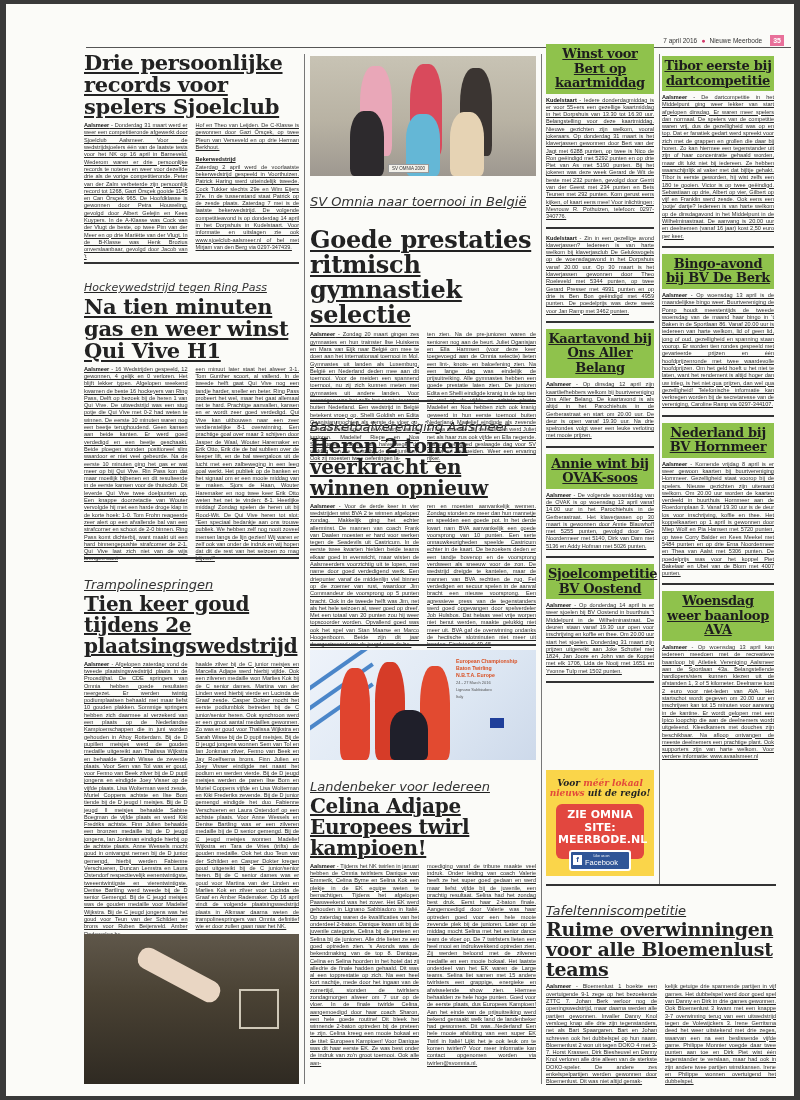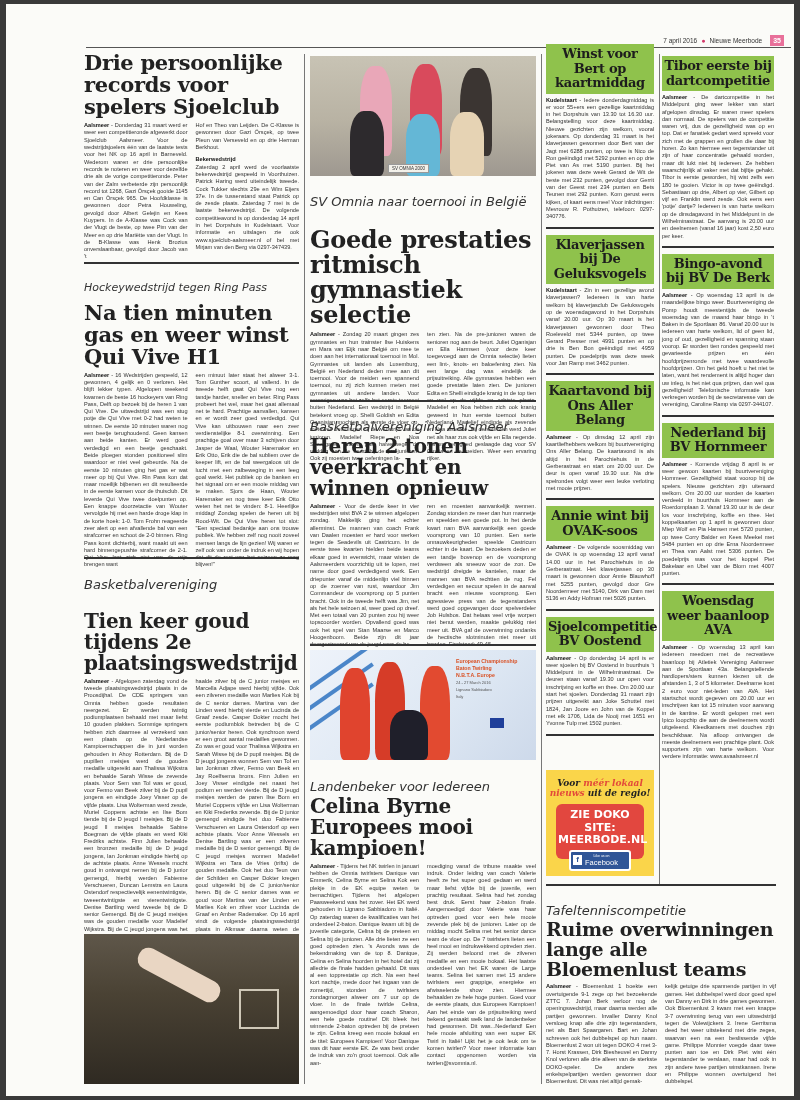--- a/index.html
+++ b/index.html
@@ -21,21 +21,21 @@
   .masthead-info {
     position: absolute; right: 10px; top: 30px; height: 12px;
     display: flex; align-items: center; gap: 4px;
     font-size: 6.5px; color: #333;
   }
   .masthead-info .dot { color: #d33a6a; font-size: 7px; }
   .page-num {
     background: #e8709a; color: #fff; font-size: 7px; font-weight: bold;
     padding: 2px 3px; margin-left: 4px;
   }
-  .article { position: absolute; }
+  .article { position: absolute; text-decoration: underline; }
   .kicker {
     font-family: "DejaVu Sans", sans-serif; font-style: italic; font-weight: 300;
     color: #333; line-height: 1.05; margin-top: 16px;
   }
   .headline {
     font-family: "DejaVu Serif", serif; font-weight: bold; color: #222;
     line-height: 1.05; letter-spacing: -0.3px;
   }
   .body-cols {
     display: flex; gap: 8px; font-size: 5.6px; line-height: 7.3px; color: #333;
@@ -120,35 +120,35 @@
         <div class="subhead">Bekerwedstrijd</div>
         <p>Zaterdag 2 april werd de voorlaatste bekerwedstrijd gespeeld in Voorthuizen. Patrick Haring werd uiteindelijk tweede. Cock Tukker slechts 29e en Wim Eijers 37e. In de tussenstand staat Patrick op de zesde plaats. Zaterdag 7 mei is de laatste bekerwedstrijd. De volgende competitieavond is op donderdag 14 april in het Dorpshuis in Kudelstaart. Voor informatie en uitslagen zie ook www.sjoelclub-aalsmeer.nl of bel met Mirjam van den Berg via 0297-347439.</p>
       </div>
     </div>
   </div>
   <div class="rule" style="left:78px; top:258px; width:215px;"></div>
   <div class="vrule" style="left:298px; top:50px; height:1030px;"></div>
 
   <div class="article" style="left:78px; top:262px; width:215px;">
     <div class="kicker" style="font-size:11px;">Hockeywedstrijd tegen Ring Pass</div>
-    <div class="headline" style="font-size:21px; margin-top:8px;">Na tien minuten gas en weer winst Qui Vive H1</div>
+    <div class="headline" style="font-size:21px; margin-top:2px;">Na tien minuten gas en weer winst Qui Vive H1</div>
     <div class="body-cols" style="margin-top:4px;">
       <div class="col">
         <p><span class="lead">Aalsmeer</span><span> - 16 Wedstrijden gespeeld, 12 gewonnen, 4 gelijk en 0 verloren. Het blijft lekker typen. Afgelopen weekend kwamen de beste 16 hockeyers van Ring Pass, Delft op bezoek bij de heren 1 van Qui Vive. De uitwedstrijd was een stug potje die Qui Vive met 0-2 had weten te winnen. De eerste 10 minuten waren nog een beetje terughoudend. Geen kansen aan beide kanten. Er werd goed verdedigd en een beetje geschaakt. Beide ploegen stonden positioneel slim waardoor er niet veel gebeurde. Na de eerste 10 minuten ging het gas er wat meer op bij Qui Vive. Rin Pass kon dat maar moeilijk bijbenen en dit resulteerde in de eerste kansen voor de thuisclub. Dit leverde Qui Vive twee doelpunten op. Een knappe doorzetactie van Wouter vervolgde hij met een harde droge klap in de korte hoek: 1-0. Tom Frohn reageerde zeer alert op een afvallende bal van een strafcorner en schoot de 2-0 binnen. Ring Pass komt dichterbij, want maakt uit een hard binnengepushte strafcorner de 2-1. Qui Vive laat zich niet van de wijs brengen want</span></p>
       </div>
       <div class="col">
         <p>een minuut later staat het alweer 3-1. Tom Gunther scoort, al vallend. In de tweede helft gaat Qui Vive nog een tandje harder, sneller en beter. Ring Pass probeert het wel, maar het gaat allemaal net te hard. Prachtige aanvallen, kansen en er wordt zeer goed verdedigd. Qui Vive kan uitbouwen naar een zeer verdienstelijke 8-1 overwinning. Een prachtige goal over maar 3 schijven door Jasper de Waal, Wouter Haremaker en Erik Otto, Erik die de bal subliem over de keeper lift, en de bal weergaloos uit de lucht met een zalbeweging in een leeg goal werkt. Het publiek op de banken en het signaal om er een mooie middag van te maken. Sjors de Haan, Wouter Haremaker en nog twee keer Erik Otto weten het net te vinden: 8-1. Heerlijke middag! Zondag spelen de heren uit bij Rood-Wit. De Qui Vive heren tot slot: "Een speciaal bedankje aan ons trouwe publiek. We hebben zelf nog nooit zoveel mensen langs de lijn gezien! Wij waren er zelf ook van onder de indruk en wij hopen dat dit de rest van het seizoen zo mag blijven!"</p>
       </div>
     </div>
   </div>
   <div class="rule" style="left:78px; top:553px; width:215px;"></div>
 
   <div class="article" style="left:78px; top:558px; width:215px;">
-    <div class="kicker" style="font-size:13px;">Basketbalvereniging</div>
-    <div class="headline" style="font-size:20px; margin-top:19px;">Tien keer goud tijdens 2e plaatsingswedstrijd</div>
+    <div class="kicker" style="font-size:13px;">Trampolinespringen</div>
+    <div class="headline" style="font-size:20px; margin-top:2px;">Tien keer goud tijdens 2e plaatsingswedstrijd</div>
     <div class="body-cols" style="margin-top:4px;">
       <div class="col">
         <p><span class="lead">Aalsmeer</span><span> - Afgelopen zaterdag vond de tweede plaatsingswedstrijd plaats in de Proosdijhal. De CDE springers van Omnia hebben goede resultaten neergezet. Er werden twintig podiumplaatsen behaald met maar liefst 10 gouden plakken. Sommige springers hebben zich daarmee al verzekerd van een plaats op de Nederlandse Kampioenschappen die in juni worden gehouden in Ahoy Rotterdam. Bij de D pupillen meisjes werd de gouden medaille uitgereikt aan Thalissa Wijkstra en behaalde Sarah Wisse de zevende plaats. Voor Sem van Tol was er goud, voor Fenno van Beek zilver bij de D pupil jongens en eindigde Joey Visser op de vijfde plaats. Lisa Wolterman werd zesde, Muriel Coppens achtste en Ilse Bom tiende bij de D jeugd I meisjes. Bij de D jeugd II meisjes behaalde Sabine Boegman de vijfde plaats en werd Kiki Fredriks achtste. Finn Julien behaalde een bronzen medaille bij de D jeugd jongens, Ian Jonkman eindigde hierbij op de achtste plaats. Anne Wessels mocht goud in ontvangst nemen bij de D junior gemengd, hierbij werden Fabienne Verschueren, Duncan Lemstra en Laura Ostendorf respectievelijk eenentwintigste, tweeentwintigste en vierentwintigste. Denise Bartling werd tweede bij de D senior Gemengd. Bij de C jeugd meisjes was de gouden medaille voor Madelief Wijkstra. Bij de C jeugd jongens was het goud voor Teun van der Schilden en brons voor Ruben Beijenveld. Amber Rademaker be-</span></p>
       </div>
       <div class="col">
         <p>haalde zilver bij de C junior meisjes en Marcella Adjape werd hierbij vijfde. Ook een zilveren medaille won Marlies Kok bij de C senior dames. Martina van der Linden werd hierbij vierde en Lucinda de Graaf zesde. Casper Dokter mocht het eerste podiumblok betreden bij de C junior/senior heren. Ook synchroon werd er een groot aantal medailles gewonnen. Zo was er goud voor Thalissa Wijkstra en Sarah Wisse bij de D pupil meisjes. Bij de D jeugd jongens wonnen Sem van Tol en Ian Jonkman zilver, Fenno van Beek en Jay Roelfsema brons. Finn Julien en Joey Visser eindigde net naast het podium en werden vierde. Bij de D jeugd meisjes werden de paren Ilse Bom en Muriel Coppens vijfde en Lisa Wolterman en Kiki Frederiks zevende. Bij de D junior gemengd eindigde het duo Fabienne Verschueren en Laura Ostendorf op een achtste plaats. Voor Anne Wessels en Denise Bartling was er een zilveren medaille bij de D senior gemengd. Bij de C jeugd meisjes wonnen Madelief Wijkstra en Tara de Vries (trifts) de gouden medaille. Ook het duo Teun van der Schilden en Casper Dokter kregen goud uitgereikt bij de C junior/senior heren. Bij de C senior dames was er goud voor Martina van der Linden en Marlies Kok en zilver voor Lucinda de Graaf en Amber Rademaker. Op 16 april vindt de volgende plaatsingswedstrijd plaats in Alkmaar daarna weten de trampolinespringers van Omnia definitief wie er door zullen gaan naar het NK.</p>
       </div>
     </div>
   </div>
   <div class="photo photo-trampoline" style="left:78px; top:930px; width:215px; height:150px;">
@@ -206,41 +206,40 @@
       <div>Baton Twirling</div>
       <div>N.B.T.A. Europe</div>
       <div style="color:#555; font-weight:normal; font-size:4px;">24 - 27 March 2016</div>
       <div style="color:#555; font-weight:normal; font-size:4px;">Lignano Sabbiadoro</div>
       <div style="color:#555; font-weight:normal; font-size:4px;">Italy</div>
     </div>
     <div style="position:absolute; left:180px; top:68px; width:14px; height:10px; background:#1f3f9a;"></div>
   </div>
   <div class="article" style="left:304px; top:760px; width:226px;">
     <div class="kicker" style="font-size:13px;">Landenbeker voor Iedereen</div>
-    <div class="headline" style="font-size:20px; margin-top:2px;">Celina Byrne Europees mooi kampioen!</div>
+    <div class="headline" style="font-size:20px; margin-top:2px;">Celina Adjape Europees twirl kampioen!</div>
     <div class="body-cols" style="margin-top:4px;">
       <div class="col">
         <p><span class="lead">Aalsmeer</span><span> - Tijdens het NK twirlen in januari hebben de Omnia twirlsters Danique van Emmerik, Celina Byrne en Selina Kok een plekje in de EK equipe weten te bemachtigen. Tijdens het afgelopen Paasweekend was het zover. Het EK werd gehouden in Lignano Sabbiadoro in Italië. Op zaterdag waren de kwalificaties van het onderdeel 2-baton. Danique kwam uit bij de juvenile categorie, Celina bij de preteen en Selina bij de junioren. Alle drie lieten ze een goed optreden zien. 's Avonds was de bekendmaking van de top 8. Danique, Celina en Selina hoorden in het hotel dat zij alledrie de finale hadden gehaald. Dit was al een topprestatie op zich. Na een heel kort nachtje, mede door het ingaan van de zomertijd, stonden de twirlsters zondagmorgen alweer om 7 uur op de vloer. In de finale twirlde Celina, aangemoedigd door haar coach Sharon, een hele goede routine! Dit bleek het winnende 2-baton optreden bij de preteen te zijn. Celina kreeg een mooie bokaal en de titel: Europees Kampioen! Voor Danique was dit haar eerste EK. Ze was best onder de indruk van zo'n groot toernooi. Ook alle aan-</span></p>
       </div>
       <div class="col">
         <p>moediging vanaf de tribune maakte veel indruk. Onder leiding van coach Valerie heeft ze het super goed gedaan en werd maar liefst vijfde bij de juvenile, een prachtig resultaat. Selina had het zondag best druk. Eerst haar 2-baton finale. Aangemoedigd door Valerie was haar optreden goed voor een hele mooie zevende plek bij de junioren. Later op de middag mocht Selina met het senior dance team de vloer op. De 7 twirlsters lieten een heel mooi en indrukwekkend optreden zien. Zij werden beloond met de zilveren medaille en een mooie bokaal. Het laatste onderdeel van het EK waren de Large teams. Selina liet samen met 15 andere twirlsters een grappige, energieke en afwisselende show zien. Hiermee behaalden ze hele hoge punten. Goed voor de eerste plaats, dus Europees Kampioen! Aan het einde van de prijsuitreiking werd bekend gemaakt welk land de landenbeker had gewonnen. Dit was...Nederland! Een hele mooie afsluiting van een super EK Twirl in Italië! Lijkt het je ook leuk om te komen twirlen? Voor meer informatie kan contact opgenomen worden via twirlen@svomnia.nl.</p>
       </div>
     </div>
   </div>
 
   <div class="vrule" style="left:535px; top:50px; height:1030px;"></div>
 
   <div class="article" style="left:540px; top:40px; width:108px;">
     <div>
       <div class="green-head">Winst voor Bert op kaartmiddag</div>
       <div class="small-body"><span class="lead">Kudelstaart</span><span> - Iedere donderdagmiddag is er voor 55+ers een gezellige kaartmiddag in het Dorpshuis van 13.30 tot 16.30 uur. Belangstelling voor deze kaartmiddag. Nieuwe gezichten zijn welkom, vooral jokeraars. Op donderdag 31 maart is het klaverjassen gewonnen door Bert van der Jagt met 6288 punten, op twee is Nico de Ron geëindigd met 5292 punten en op drie Piet van As met 5190 punten. Bij het jokeren was deze week Gerard de Wit de beste met 232 punten, gevolgd door Gerrit van der Geest met 234 punten en Bets Teunen met 292 punten. Kom gerust eens kijken, of kaart eens mee! Voor inlichtingen: Mevrouw R. Pothuizen, telefoon: 0297-340776.</span></div>
     </div>
     <div class="sep"></div>
     <div>
-      <div class="green-head">Klaverjassen bij De Geluksvogels</div>
       <div class="small-body"><span class="lead">Kudelstaart</span><span> - Zin in een gezellige avond klaverjassen? Iedereen is van harte welkom bij klaverjasclub De Geluksvogels op de woensdagavond in het Dorpshuis vanaf 20.00 uur. Op 30 maart is het klaverjassen gewonnen door Theo Roeleveld met 5344 punten, op twee Gerard Presser met 4991 punten en op drie is Ben Bon geëindigd met 4959 punten. De poedelprijs was deze week voor Jan Ramp met 3462 punten.</span></div>
     </div>
     <div class="sep"></div>
     <div>
       <div class="green-head">Kaartavond bij Ons Aller Belang</div>
       <div class="small-body"><span class="lead">Aalsmeer</span><span> - Op dinsdag 12 april zijn kaartliefhebbers welkom bij buurtvereniging Ons Aller Belang. De kaartavond is als altijd in het Parochiehuis in de Gerberastraat en start om 20.00 uur. De deur is open vanaf 19.30 uur. Na drie spelrondes volgt weer een leuke verloting met mooie prijzen.</span></div>
     </div>
     <div class="sep"></div>
     <div>
       <div class="green-head">Annie wint bij OVAK-soos</div>
@@ -253,21 +252,21 @@
     </div>
     <div class="sep"></div>
   </div>
 
   <div class="ad" style="left:540px; top:766px; width:108px; height:106px;">
     <div class="ad-line1">
       <span>Voor </span><span class="ad-accent">méér lokaal</span><br>
       <span class="ad-accent">nieuws</span><span> uit de regio!</span>
     </div>
     <div class="ad-box">
-      <div>ZIE DOKO SITE:</div>
+      <div>ZIE OMNIA SITE:</div>
       <div>MEERBODE.NL</div>
     </div>
     <div class="fb-badge">
       <span class="fb-f">f</span>
       <span><span class="fb-small">Like us on</span><span>Facebook</span></span>
     </div>
   </div>
 
   <div class="vrule" style="left:653px; top:50px; height:830px;"></div>
 
@@ -290,21 +289,21 @@
     <div>
       <div class="green-head">Woensdag weer baanloop AVA</div>
       <div class="small-body"><span class="lead">Aalsmeer</span><span> - Op woensdag 13 april kan iedereen meedoen met de recreatieve baanloop bij Atletiek Vereniging Aalsmeer aan de Sportlaan 43a. Belangstellende hardlopers/sters kunnen kiezen uit de afstanden 1, 3 of 5 kilometer. Deelname kost 2 euro voor niet-leden van AVA. Het startschot wordt gegeven om 20.00 uur en inschrijven kan tot 15 minuten voor aanvang in de kantine. Er wordt gelopen met een Ipico loopchip die aan de deelnemers wordt uitgeleend. Kleedkamers met douches zijn beschikbaar. Na afloop ontvangen de meeste deelnemers een prachtige plant. Ook supporters zijn van harte welkom. Voor verdere informatie: www.avaalsmeer.nl</span></div>
     </div>
   </div>
 
   <div class="rule" style="left:540px; top:880px; width:230px;"></div>
 
   <div class="article" style="left:540px; top:884px; width:230px;">
     <div class="kicker" style="font-size:13px;">Tafeltenniscompetitie</div>
-    <div class="headline" style="font-size:19px; margin-top:2px;">Ruime overwinningen lange alle Bloemenlust teams</div>
+    <div class="headline" style="font-size:19px; margin-top:2px;">Ruime overwinningen voor alle Bloemenlust teams</div>
     <div class="body-cols" style="margin-top:4px;">
       <div class="col">
         <p><span class="lead">Aalsmeer</span><span> - Bloemenlust 1 boekte een overtuigende 9-1 zege op het bezoekende ZTTC 7. Johan Berk verloor nog de openingswedstrijd, maar daarna werden alle partijen gewonnen. Invaller Danny Knol versloeg knap alle drie zijn tegenstanders, net als Bart Spaargaren. Bart en Johan schreven ook het dubbelspel op hun naam. Bloemenlust 2 won uit tegen DOKO 4 met 3-7. Horst Krassen, Dirk Biesheuvel en Danny Knol verloren alle drie alleen van de sterkste DOKO-speler. De andere zes enkelspelpartijen werden gewonnen door Bloemenlust. Dit was niet altijd gemak-</span></p>
       </div>
       <div class="col">
         <p>kelijk getuige drie spannende partijen in vijf games. Het dubbelspel werd door goed spel van Danny en Dirk in drie games gewonnen. Ook Bloemenlust 3 kwam met een knappe 3-7 overwinning terug van een uitwedstrijd tegen de Volewijckers 3. Irene Gerritsma deed het weer uitstekend met drie zeges, waarvan een na een beslissende vijfde game. Philippe Monnier voegde daar twee punten aan toe en Dirk Piet wist één tegenstander te verslaan, maar had ook in zijn andere twee partijen winstkansen. Irene en Philippe wonnen overtuigend het dubbelspel.</p>
       </div>
     </div>
   </div>
 </div>

